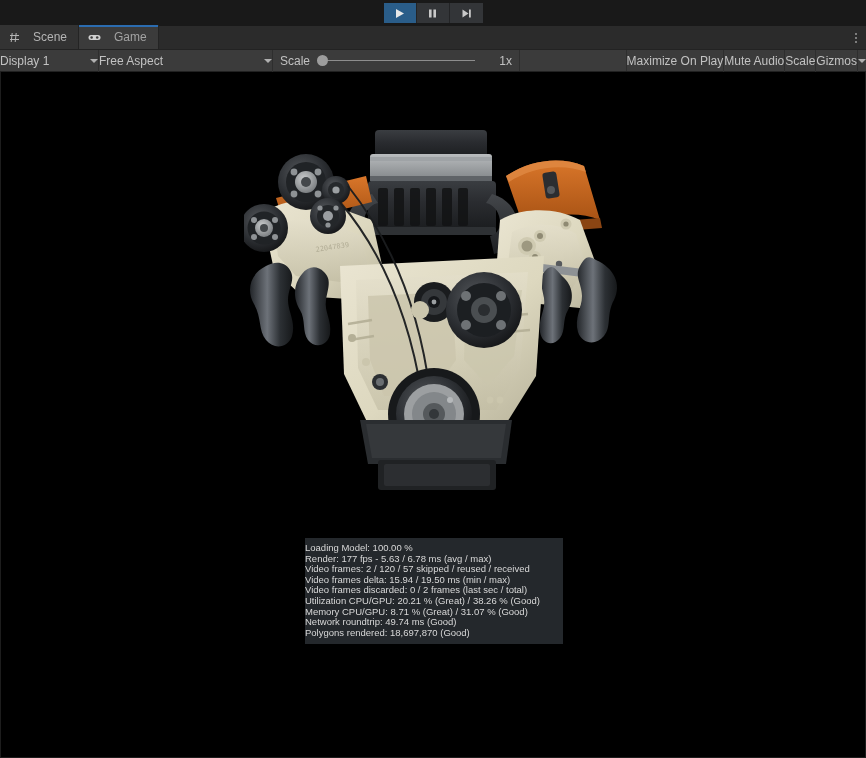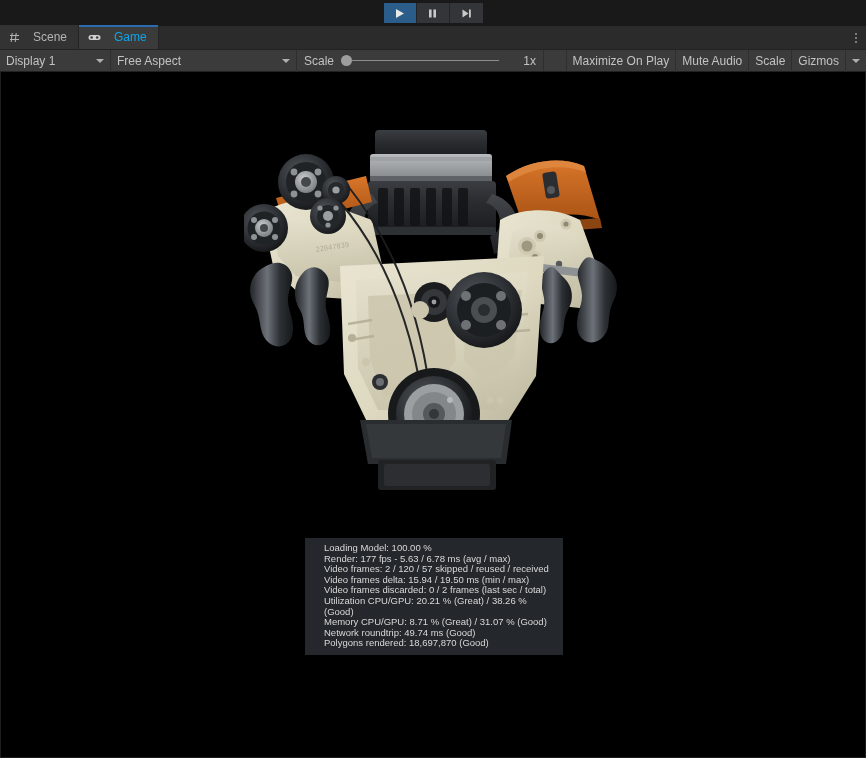--- a/index.html
+++ b/index.html
@@ -70,21 +70,21 @@
     padding: 0 11px 0 9px;
     font-size: 12px;
     color: #b4b4b4;
     background: #333333;
     border-right: 1px solid #242424;
     cursor: pointer;
     position: relative;
   }
   .tab.active {
     background: #3b3b3b;
-    color: #0ea5e9;
+    color: #a3a3a3;
   }
   .tab.active::before {
     content: "";
     position: absolute;
     left: 0; right: 0; top: 0;
     height: 2px;
     background: #2b6cb0;
   }
   .tab-icon { display: flex; align-items: center; }
 
@@ -113,21 +113,21 @@
     display: flex;
     align-items: stretch;
     flex: 0 0 auto;
     font-size: 12px;
     color: #c2c2c2;
     border-bottom: 1px solid #212121;
   }
   .opt {
     display: flex;
     align-items: center;
-    padding: 0 6px;
+    padding: 0 0;
     border-right: 1px solid #2e2e2e;
     cursor: pointer;
     white-space: nowrap;
     height: 22px;
   }
   .opt.nosep { border-right: none; }
   .dropdown {
     display: flex;
     align-items: center;
     justify-content: space-between;
@@ -197,21 +197,21 @@
   }
   .engine svg { display: block; width: 100%; height: 100%; }
 
   
   .stats {
     position: absolute;
     left: 304px;
     top: 466px;
     width: 258px;
     background: #24282c;
-    padding: 5px 7px 6px 19px;
+    padding: 5px 7px 6px 0;
     font-size: 9.5px;
     line-height: 10.6px;
     color: #d8d8d8;
     font-family: "Liberation Sans", sans-serif;
   }
   .stats .line { white-space: normal; }
 </style>
 </head>
 <body>
 

